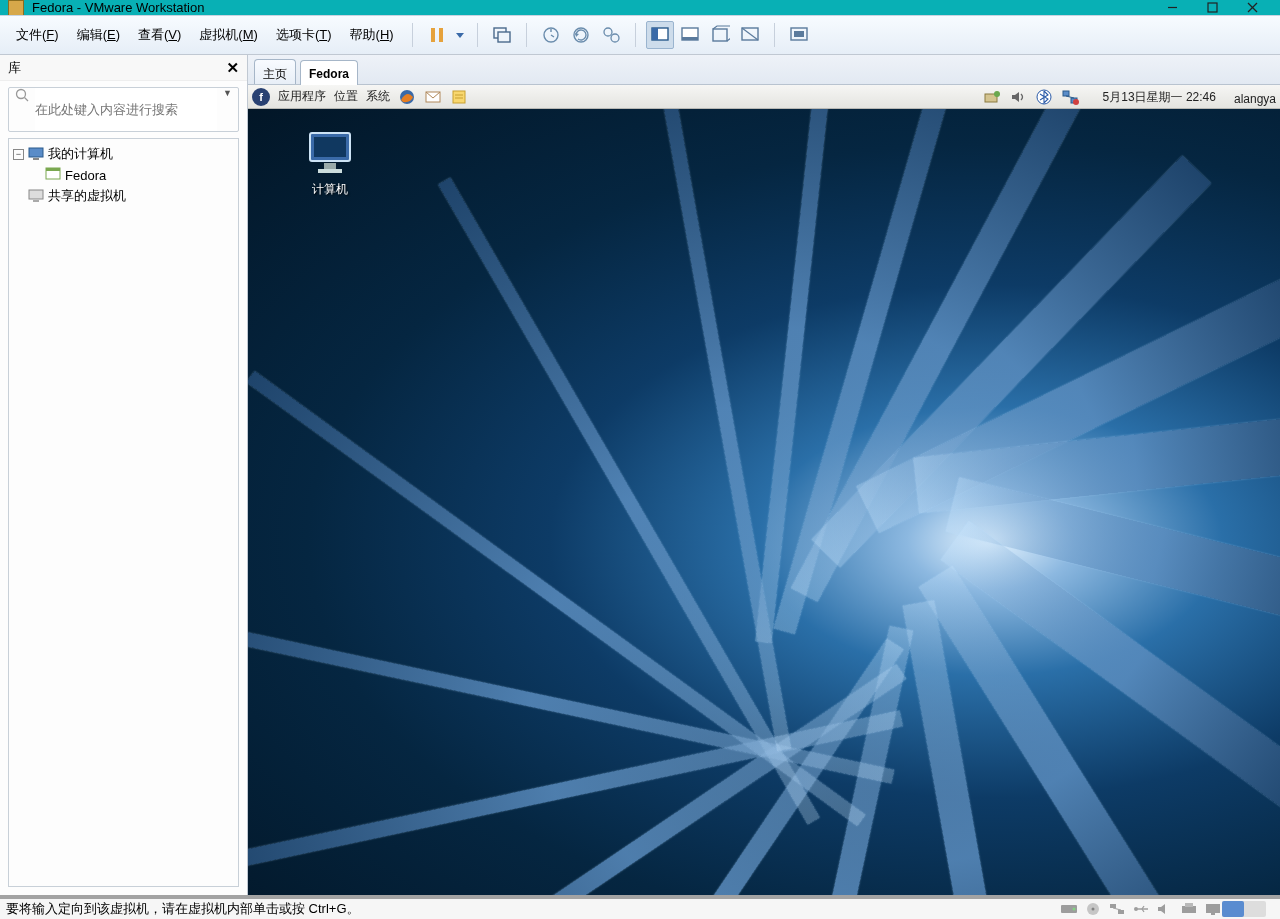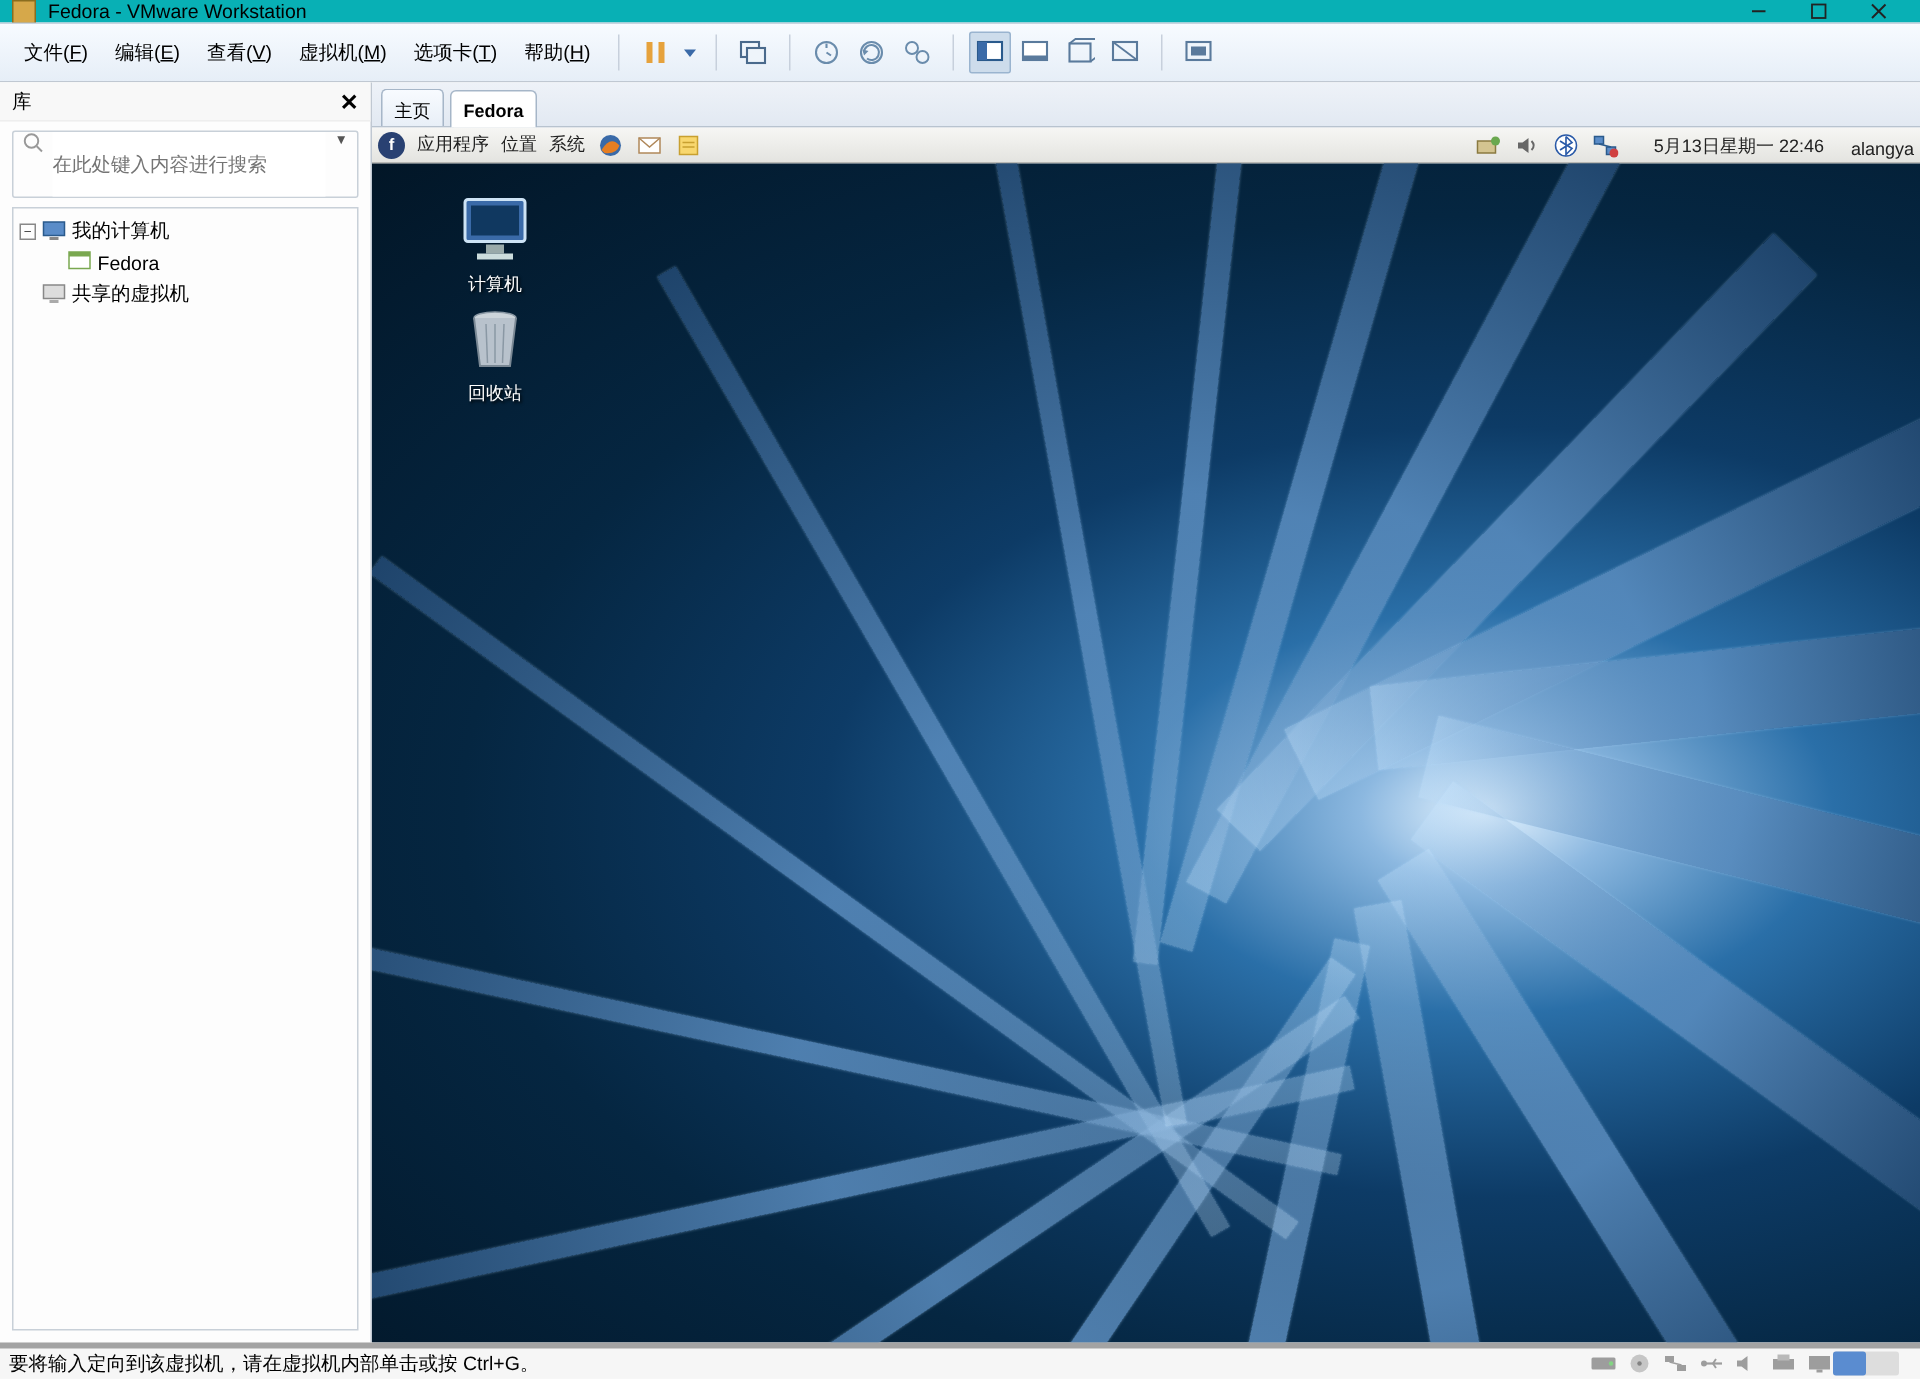--- a/index.html
+++ b/index.html
@@ -324,32 +324,20 @@
             <div class="ic">
                 <svg viewBox="0 0 48 48">
                   <rect x="4" y="4" width="40" height="28" rx="2" fill="#3a6aa8" stroke="#cde3f5" stroke-width="2"></rect>
                   <rect x="8" y="8" width="32" height="20" fill="#103860"></rect>
                   <rect x="18" y="34" width="12" height="6" fill="#9aa"></rect>
                   <rect x="12" y="40" width="24" height="4" fill="#cdd"></rect>
                 </svg>
               </div>
             <div class="lbl">计算机</div>
           </div>
-          <div class="di">
-            <div class="ic">
-                <svg viewBox="0 0 48 48">
-                  <ellipse cx="24" cy="10" rx="14" ry="4" fill="#ccd4da" stroke="#8a98a4"></ellipse>
-                  <path d="M10 10 L14 42 h20 L38 10" fill="#b8c2cc" stroke="#7a8894" stroke-width="1.3"></path>
-                  <line x1="18" y1="14" x2="19" y2="40" stroke="#8a98a4"></line>
-                  <line x1="24" y1="14" x2="24" y2="40" stroke="#8a98a4"></line>
-                  <line x1="30" y1="14" x2="29" y2="40" stroke="#8a98a4"></line>
-                </svg>
-              </div>
-            <div class="lbl">回收站</div>
-          </div>
         </div>
       </div>
     </div>
   </div>
 </div>
 
 <div class="statusbar">
   <span>要将输入定向到该虚拟机，请在虚拟机内部单击或按 Ctrl+G。</span>
   <div class="spacer"></div>
   <div class="status-icons">

